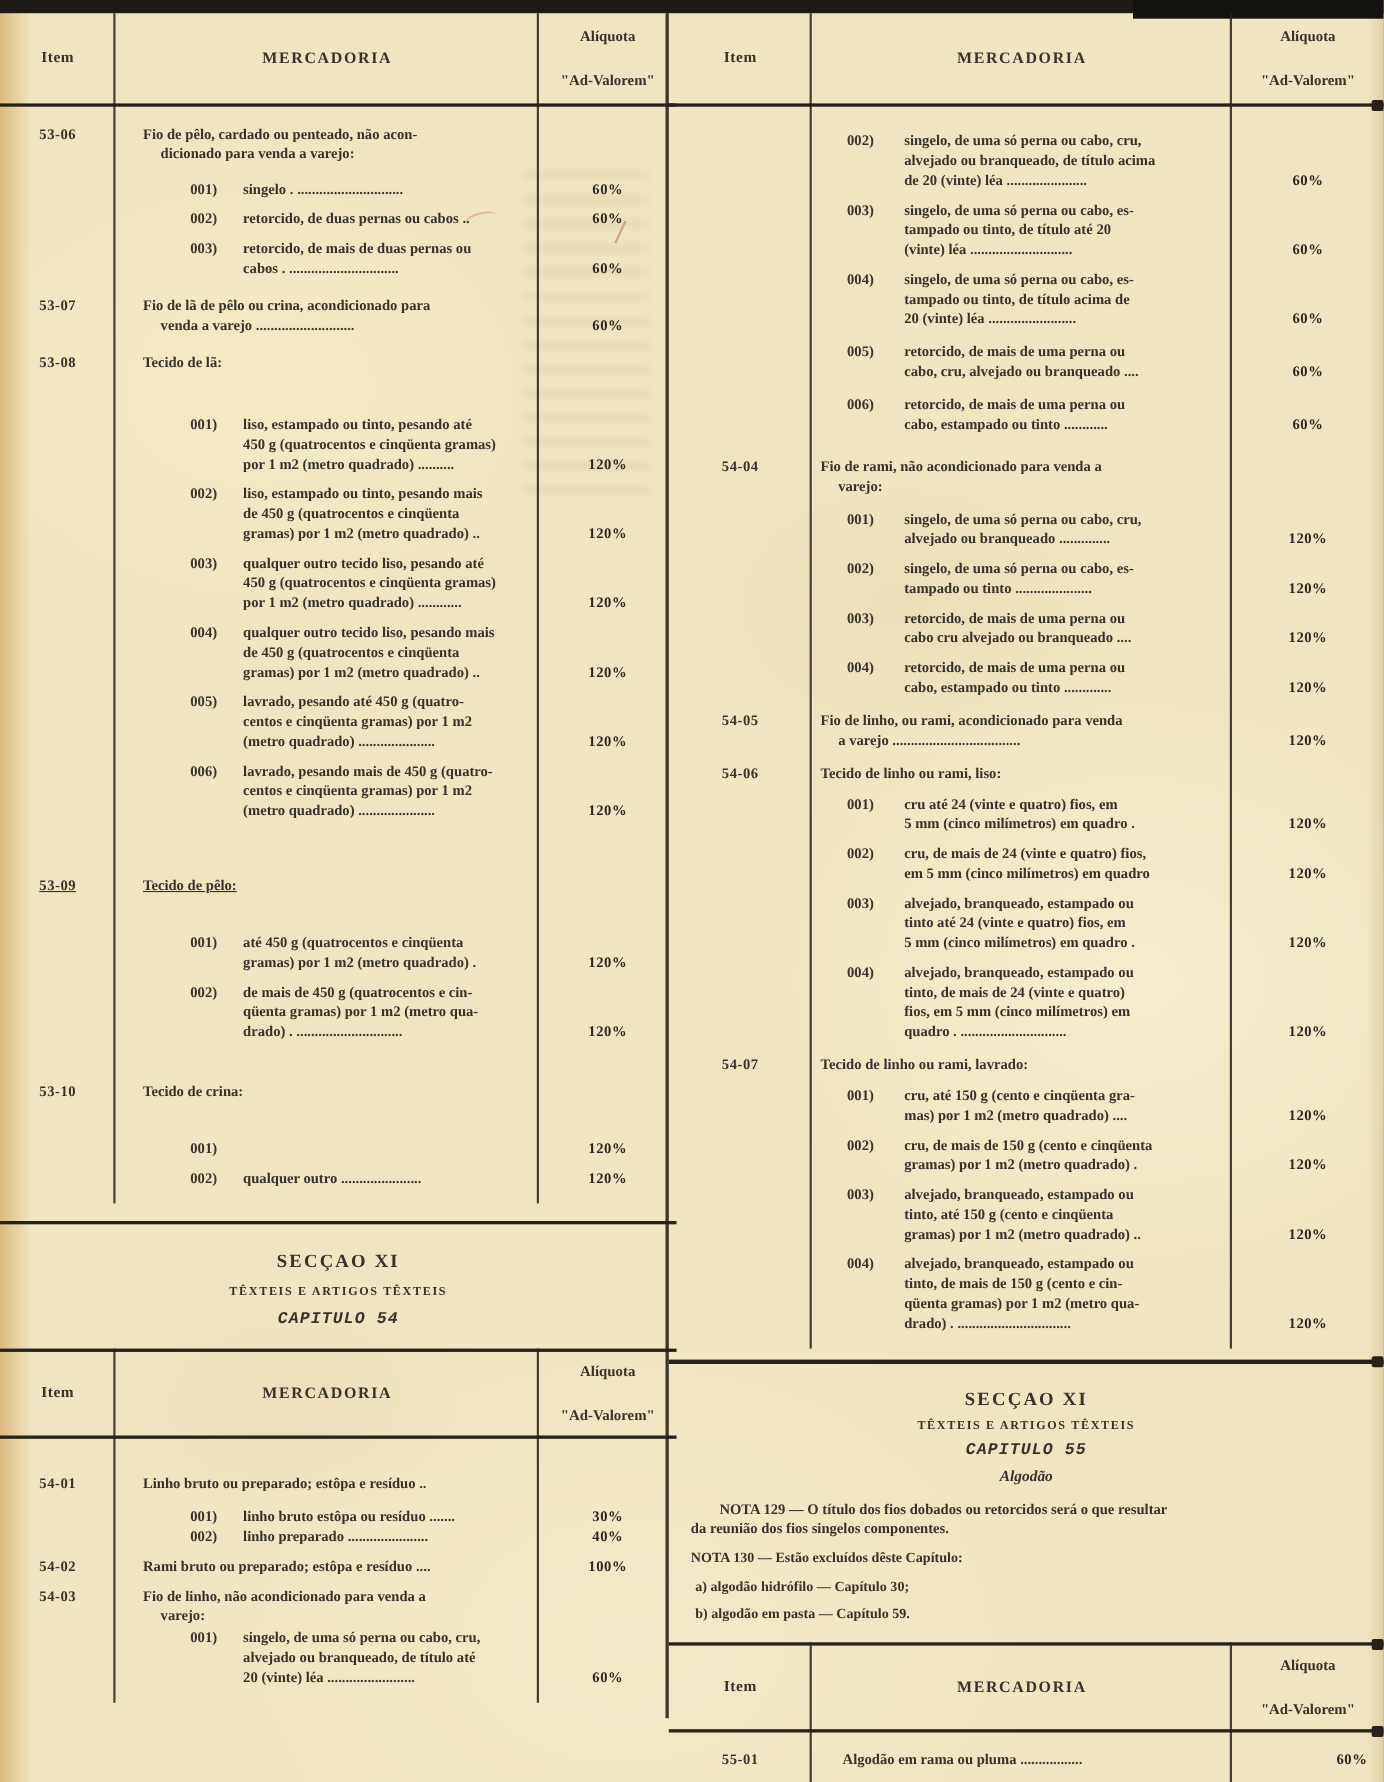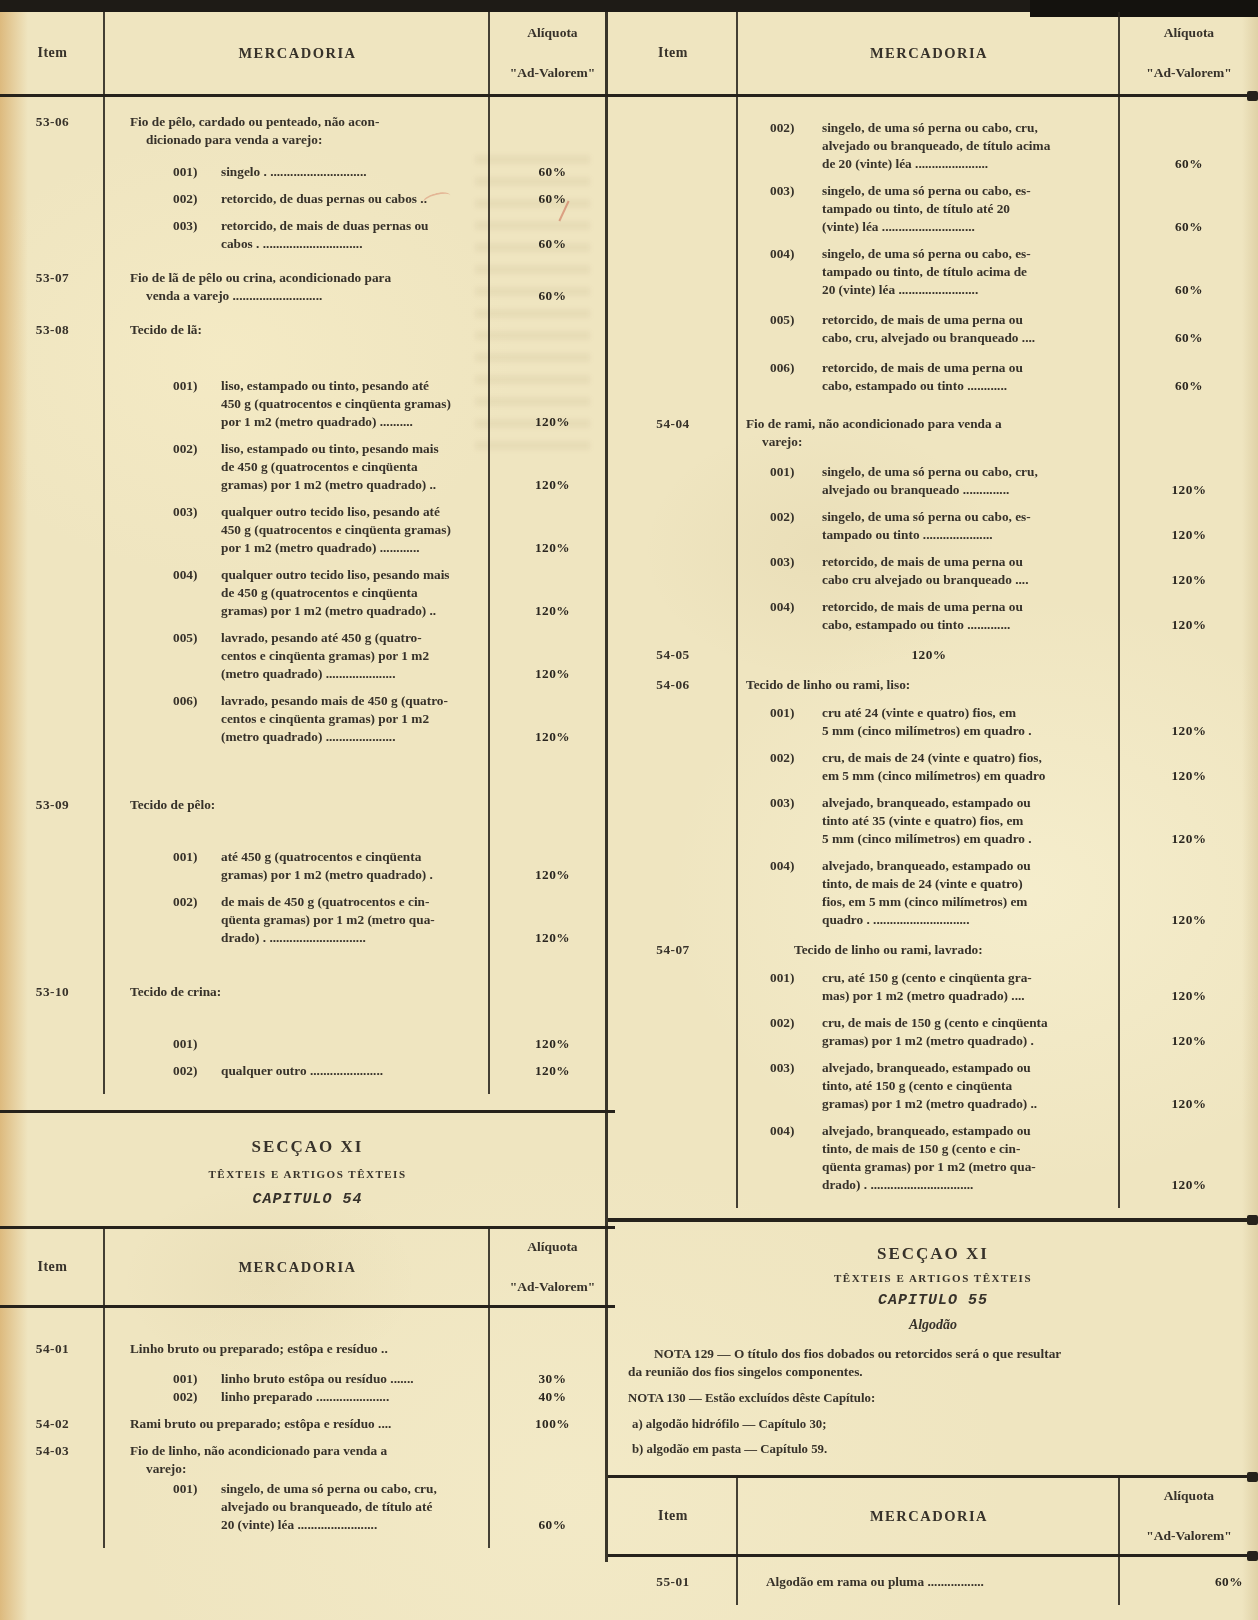--- a/index.html
+++ b/index.html
@@ -240,21 +240,21 @@
             <div class="cell body">
               <span class="num">006)</span>
               <div class="lines">
                 <div>lavrado, pesando mais de 450 g (quatro-</div>
                 <div>centos e cinqüenta gramas) por 1 m2</div>
                 <div>(metro quadrado) .....................</div>
               </div>
             </div>
             <div class="cell rate">120%</div>
           </div>
-          <div class="entry grid3 major" style="margin-top: 50px;">
+          <div class="entry grid3 major" style="margin-top: 50px; text-decoration: underline;">
             <div class="cell code">53-09</div>
             <div class="cell body">
               <div class="lines">
                 <div>Tecido de pêlo:</div>
               </div>
             </div>
             <div class="cell rate"></div>
           </div>
           <div class="entry grid3 sub" style="margin-top: 34px;">
             <div class="cell code"></div>
@@ -516,20 +516,26 @@
               <span class="num">004)</span>
               <div class="lines">
                 <div>retorcido, de mais de uma perna ou</div>
                 <div>cabo, estampado ou tinto .............</div>
               </div>
             </div>
             <div class="cell rate">120%</div>
           </div>
           <div class="entry grid3 major" style="margin-top: 12px;">
             <div class="cell code">54-05</div>
+            <div class="cell body">
+              <div class="lines">
+                <div>Fio de linho, ou rami, acondicionado para venda</div>
+                <div class="cont">a varejo ...................................</div>
+              </div>
+            </div>
             <div class="cell rate">120%</div>
           </div>
           <div class="entry grid3 major" style="margin-top: 12px;">
             <div class="cell code">54-06</div>
             <div class="cell body">
               <div class="lines">
                 <div>Tecido de linho ou rami, liso:</div>
               </div>
             </div>
             <div class="cell rate"></div>
@@ -555,40 +561,40 @@
               </div>
             </div>
             <div class="cell rate">120%</div>
           </div>
           <div class="entry grid3 sub">
             <div class="cell code"></div>
             <div class="cell body">
               <span class="num">003)</span>
               <div class="lines">
                 <div>alvejado, branqueado, estampado ou</div>
-                <div>tinto até 35 (vinte e quatro) fios, em</div>
+                <div>tinto até 24 (vinte e quatro) fios, em</div>
                 <div>5 mm (cinco milímetros) em quadro .</div>
               </div>
             </div>
             <div class="cell rate">120%</div>
           </div>
           <div class="entry grid3 sub">
             <div class="cell code"></div>
             <div class="cell body">
               <span class="num">004)</span>
               <div class="lines">
                 <div>alvejado, branqueado, estampado ou</div>
                 <div>tinto, de mais de 24 (vinte e quatro)</div>
                 <div>fios, em 5 mm (cinco milímetros) em</div>
                 <div>quadro . .............................</div>
               </div>
             </div>
             <div class="cell rate">120%</div>
           </div>
-          <div class="entry grid3 major" style="margin-top: 12px; gap: 48px;">
+          <div class="entry grid3 major" style="margin-top: 12px;">
             <div class="cell code">54-07</div>
             <div class="cell body">
               <div class="lines">
                 <div>Tecido de linho ou rami, lavrado:</div>
               </div>
             </div>
             <div class="cell rate"></div>
           </div>
           <div class="entry grid3 sub" style="margin-top: 10px;">
             <div class="cell code"></div>

